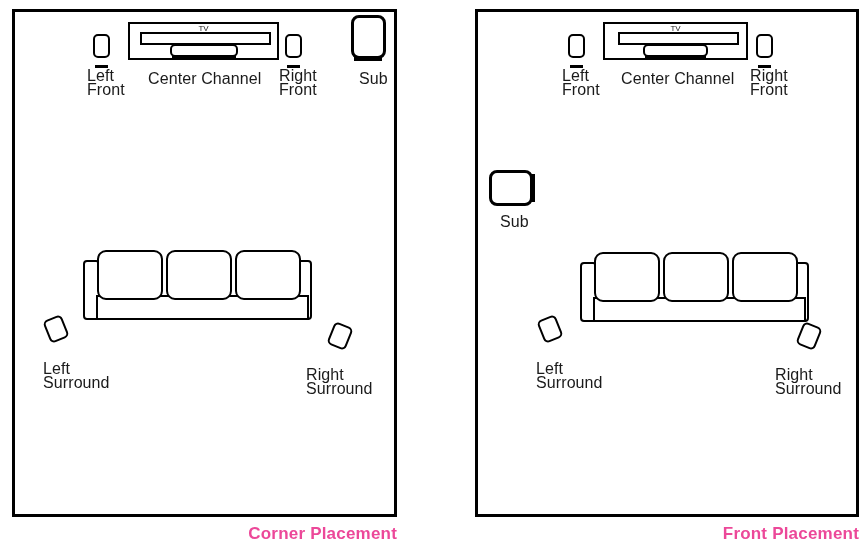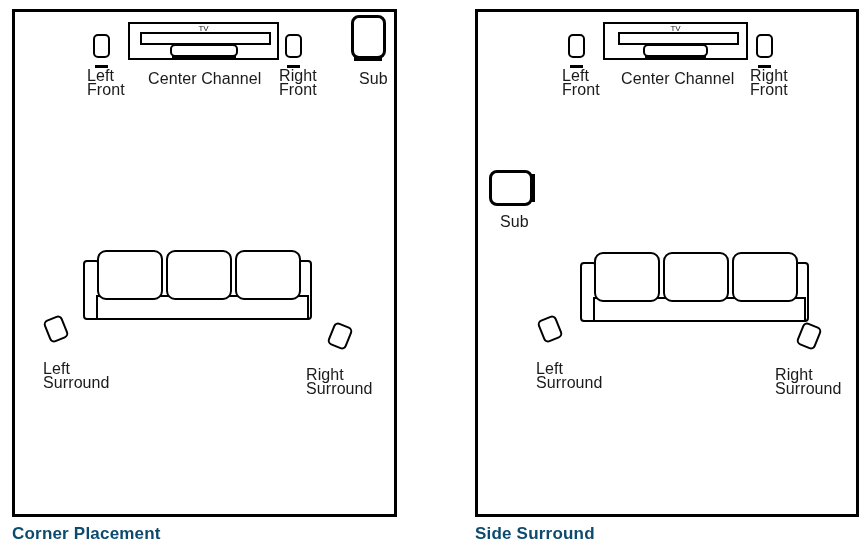--- a/index.html
+++ b/index.html
@@ -29,24 +29,24 @@
     background: #ffffff;
     border: 3px solid #000000;
     box-sizing: border-box;
   }
   .panel-left  { left: 12px;  top: 9px; width: 385px; height: 508px; }
   .panel-right { left: 475px; top: 9px; width: 384px; height: 508px; }
 
   .caption {
     position: absolute;
     width: 100%;
-    text-align: left;
+    text-align: right;
     font-size: 17px;
     font-weight: bold;
-    color: #0c4a6e;
+    color: #ec4899;
     letter-spacing: 0.2px;
   }
   .caption-left  { left: 12px;  top: 524px; width: 385px; }
   .caption-right { left: 475px; top: 524px; width: 384px; }
 
   
   .lbl {
     position: absolute;
     font-size: 16px;
     line-height: 13.5px;
@@ -267,15 +267,15 @@
     <div class="surround surround-l" style="left:62px; top:305px;"></div>
     <div class="lbl" style="left:58px; top:350px;">Left
 Surround</div>
 
     <div class="surround surround-r" style="left:321px; top:312px;"></div>
     <div class="lbl" style="left:297px; top:356px;">Right
 Surround</div>
 
   </div>
 
-  <div class="caption caption-right">Side Surround</div>
+  <div class="caption caption-right">Front Placement</div>
 
 </div>
 
 </body></html>

